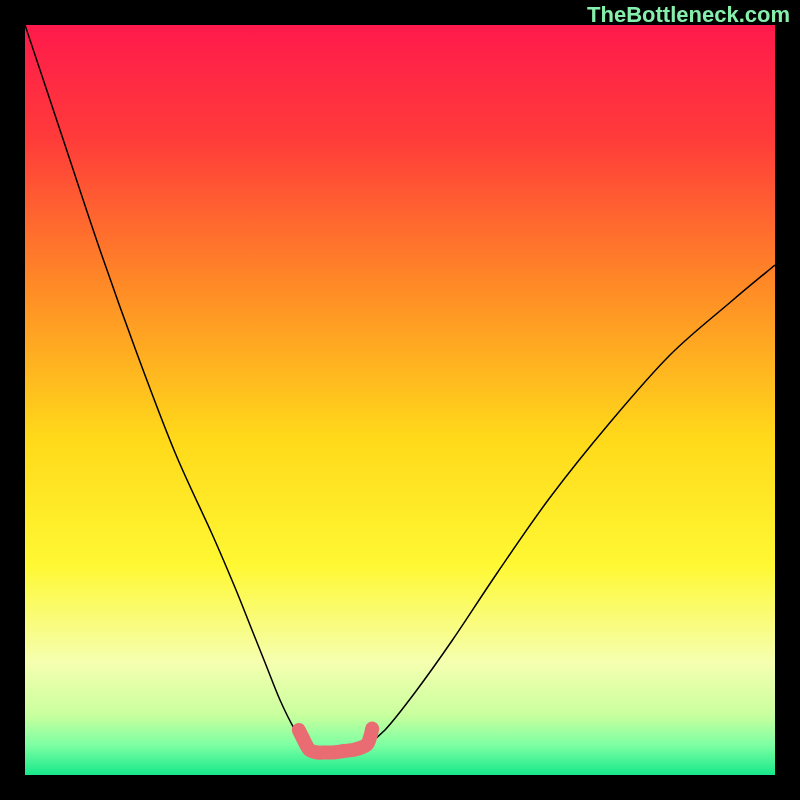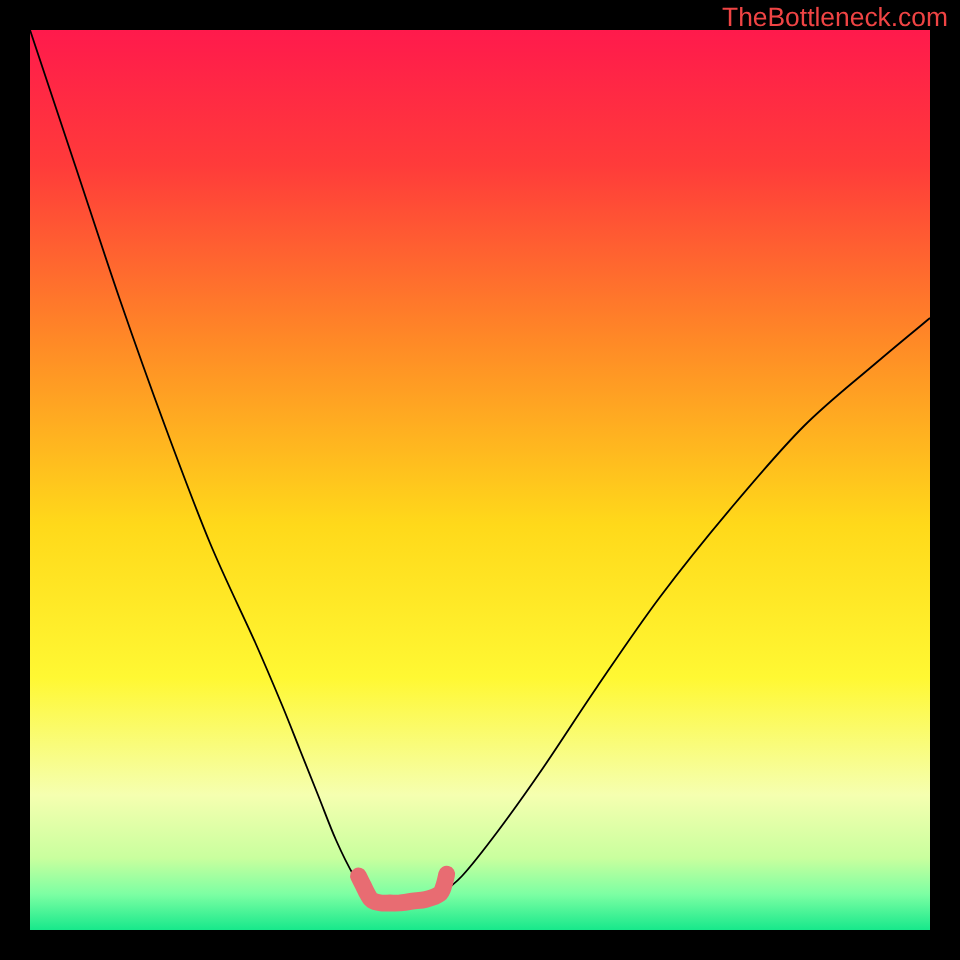--- a/index.html
+++ b/index.html
@@ -8,23 +8,23 @@
     width: 800px;
     height: 800px;
     background: #000000;
     overflow: hidden;
     font-family: Arial, Helvetica, sans-serif;
   }
   .watermark {
     position: absolute;
     top: 2px;
     right: 10px;
-    color: #ef4444;
+    color: #86efac;
     font-size: 22px;
-    font-weight: 400;
+    font-weight: 700;
     z-index: 10;
   }
   .plot-area {
     position: absolute;
     left: 25px;
     top: 25px;
     width: 750px;
     height: 750px;
   }
   .plot-area svg {

